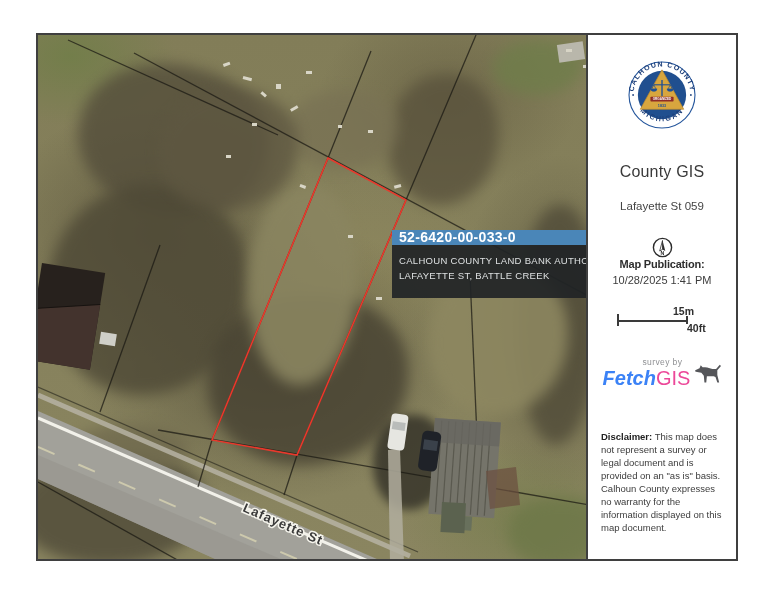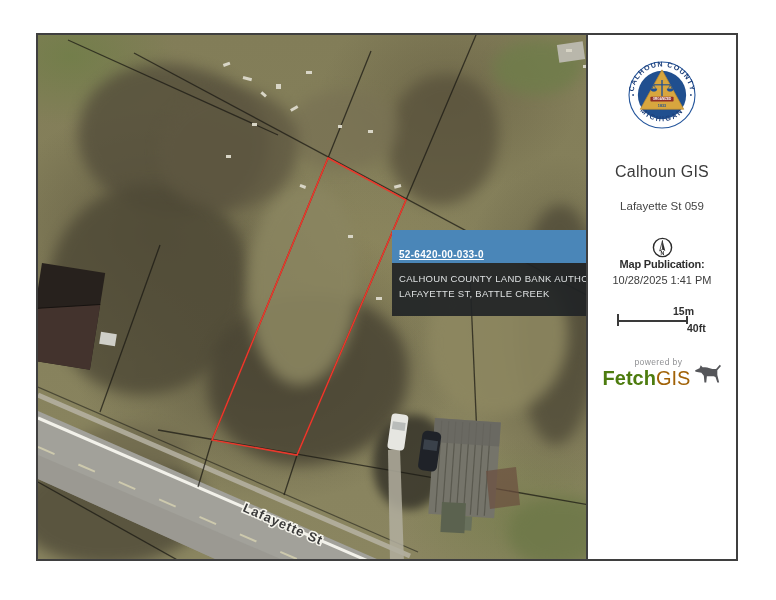--- a/index.html
+++ b/index.html
@@ -35,22 +35,22 @@
   .b10{left:335px; top:380px; width:75px; height:95px; background:#2c2a23;filter:blur(5px);opacity:.75;}
   .b11{left:470px; top:462px; width:100px;height:70px; background:#6d7848;}
   .b12{left:455px; top:5px;   width:90px; height:55px; background:#6f7d4a;}
   .b13{left:120px; top:55px;  width:140px;height:120px;background:#5e5741;}
   .b14{left:30px;  top:390px; width:120px;height:50px; background:#706a4e;}
   .map-svg{position:absolute;left:0;top:0;width:552px;height:528px;}
 
   
   .callout{position:absolute;left:354px;top:195px;width:198px;box-sizing:border-box;}
   .callout-header{
-    background:#4a86b8;color:#ffffff;font-size:10px;font-weight:bold;
-    letter-spacing:.3px;padding:19px 7px 2px 7px;line-height:12px;text-decoration:underline;
+    background:#4a86b8;color:#ffffff;font-size:14px;font-weight:bold;
+    letter-spacing:.3px;padding:1px 7px 2px 7px;line-height:12px;
   }
   .callout-body{
     background:rgba(33,36,38,.92);color:#dde0e1;font-size:9.5px;letter-spacing:.3px;
     padding:8px 7px;line-height:15px;height:37px;white-space:nowrap;overflow:hidden;
   }
 
   
   .sidebar{
     position:absolute;left:586px;top:33px;width:152px;height:528px;
     border:2px solid #3f3f3f;box-sizing:border-box;background:#ffffff;
@@ -65,22 +65,22 @@
   .scalebar{position:relative;margin:21px 0 0 0;width:110px;height:28px;align-self:flex-start;margin-left:29px;}
   .sb-line{position:absolute;left:0;top:13px;width:71px;border-top:2px solid #3a3a3a;}
   .sb-tick-l{position:absolute;left:0;top:7px;width:2px;height:12px;background:#3a3a3a;}
   .sb-tick-r{position:absolute;left:69px;top:9px;width:2px;height:8px;background:#3a3a3a;}
   .sb-m{position:absolute;left:56px;top:-2px;font-size:10.5px;font-weight:bold;color:#2f2f2f;}
   .sb-ft{position:absolute;left:70px;top:15px;font-size:10.5px;font-weight:bold;color:#2f2f2f;text-align:center;}
   .fetch{margin-top:22px;display:flex;align-items:flex-end;justify-content:center;}
   .fetch-text{display:flex;flex-direction:column;align-items:flex-end;}
   .powered{font-size:8.5px;color:#8f9093;letter-spacing:.4px;margin-right:8px;margin-bottom:1px;}
   .brand{font-size:20px;line-height:1;}
-  .brand-fetch{font-weight:bold;color:#4d7c0f;}
-  .brand-gis{color:#a16207;}
+  .brand-fetch{font-weight:bold;color:#3b82f6;font-style:italic;}
+  .brand-gis{color:#ec4899;}
   .dog{width:27px;height:25px;margin-left:4px;margin-bottom:1px;}
   .disclaimer{
     margin-top:42px;align-self:flex-start;padding:0 11px 0 13px;
     font-size:9.5px;line-height:13px;color:#3c3c3c;text-align:left;
   }
   .disclaimer b{color:#222;}
 </style>
 </head>
 <body>
 
@@ -221,21 +221,21 @@
       <line x1="62" y1="35" x2="59" y2="41" stroke-width="1"></line>
       <line x1="62" y1="35" x2="65" y2="41" stroke-width="1"></line>
       <path d="M33.5 41 A4.5 3.5 0 0 0 42.5 41 Z" fill="#1e4f94"></path>
       <path d="M57.5 41 A4.5 3.5 0 0 0 66.5 41 Z" fill="#1e4f94"></path>
     </g>
     <rect x="33" y="52.5" width="34" height="7" rx="1" fill="#8f2b26"></rect>
     <text x="50" y="57.8" font-size="4.6" font-weight="bold" fill="#ffffff" text-anchor="middle">ORGANIZED</text>
     <text x="50" y="67.5" font-size="5.5" font-weight="bold" fill="#1e4f94" text-anchor="middle">1833</text>
   </svg>
 
-  <div class="side-title">Calhoun GIS</div>
+  <div class="side-title">County GIS</div>
   <div class="side-subtitle">Lafayette St 059</div>
 
   <svg class="north" viewBox="-12 -12 24 24">
     <circle cx="0" cy="0" r="10.4" fill="none" stroke="#2b2b2b" stroke-width="1.6"></circle>
     <polygon points="0,-8 3.2,4 0,2.2" fill="#2b2b2b"></polygon>
     <polygon points="0,-8 -3.2,4 0,2.2" fill="none" stroke="#2b2b2b" stroke-width=".9"></polygon>
     <text x="0" y="8.6" font-size="6" font-weight="bold" text-anchor="middle" fill="#2b2b2b">N</text>
   </svg>
 
   <div class="pub-label">Map Publication:</div>
@@ -244,23 +244,26 @@
   <div class="scalebar">
     <div class="sb-line"></div>
     <div class="sb-tick-l"></div>
     <div class="sb-tick-r"></div>
     <span class="sb-m">15m</span>
     <span class="sb-ft">40ft</span>
   </div>
 
   <div class="fetch">
     <div class="fetch-text">
-      <div class="powered">powered by</div>
+      <div class="powered">survey by</div>
       <div class="brand">
         <span class="brand-fetch">Fetch</span><span class="brand-gis">GIS</span>
       </div>
     </div>
     <svg class="dog" viewBox="0 0 44 40">
       <path d="M2 13 L9 10 L11 5 L14 8 L18 8 C23 8 26 10 30 11 L36 11 L42 4 L44 6 L38 13 L38 21 L41 33 L38 33 L35 24 L32 23 L21 23 L20 33 L17 33 L16 22 L12 17 L5 16 L2 15 Z" fill="#55565a"></path>
     </svg>
   </div>
 
+  <div class="disclaimer">
+    <b>Disclaimer:</b><span> This map does not represent a survey or legal document and is provided on an "as is" basis. Calhoun County expresses no warranty for the information displayed on this map document.</span>
+  </div>
 </div>
 
 </body></html>

